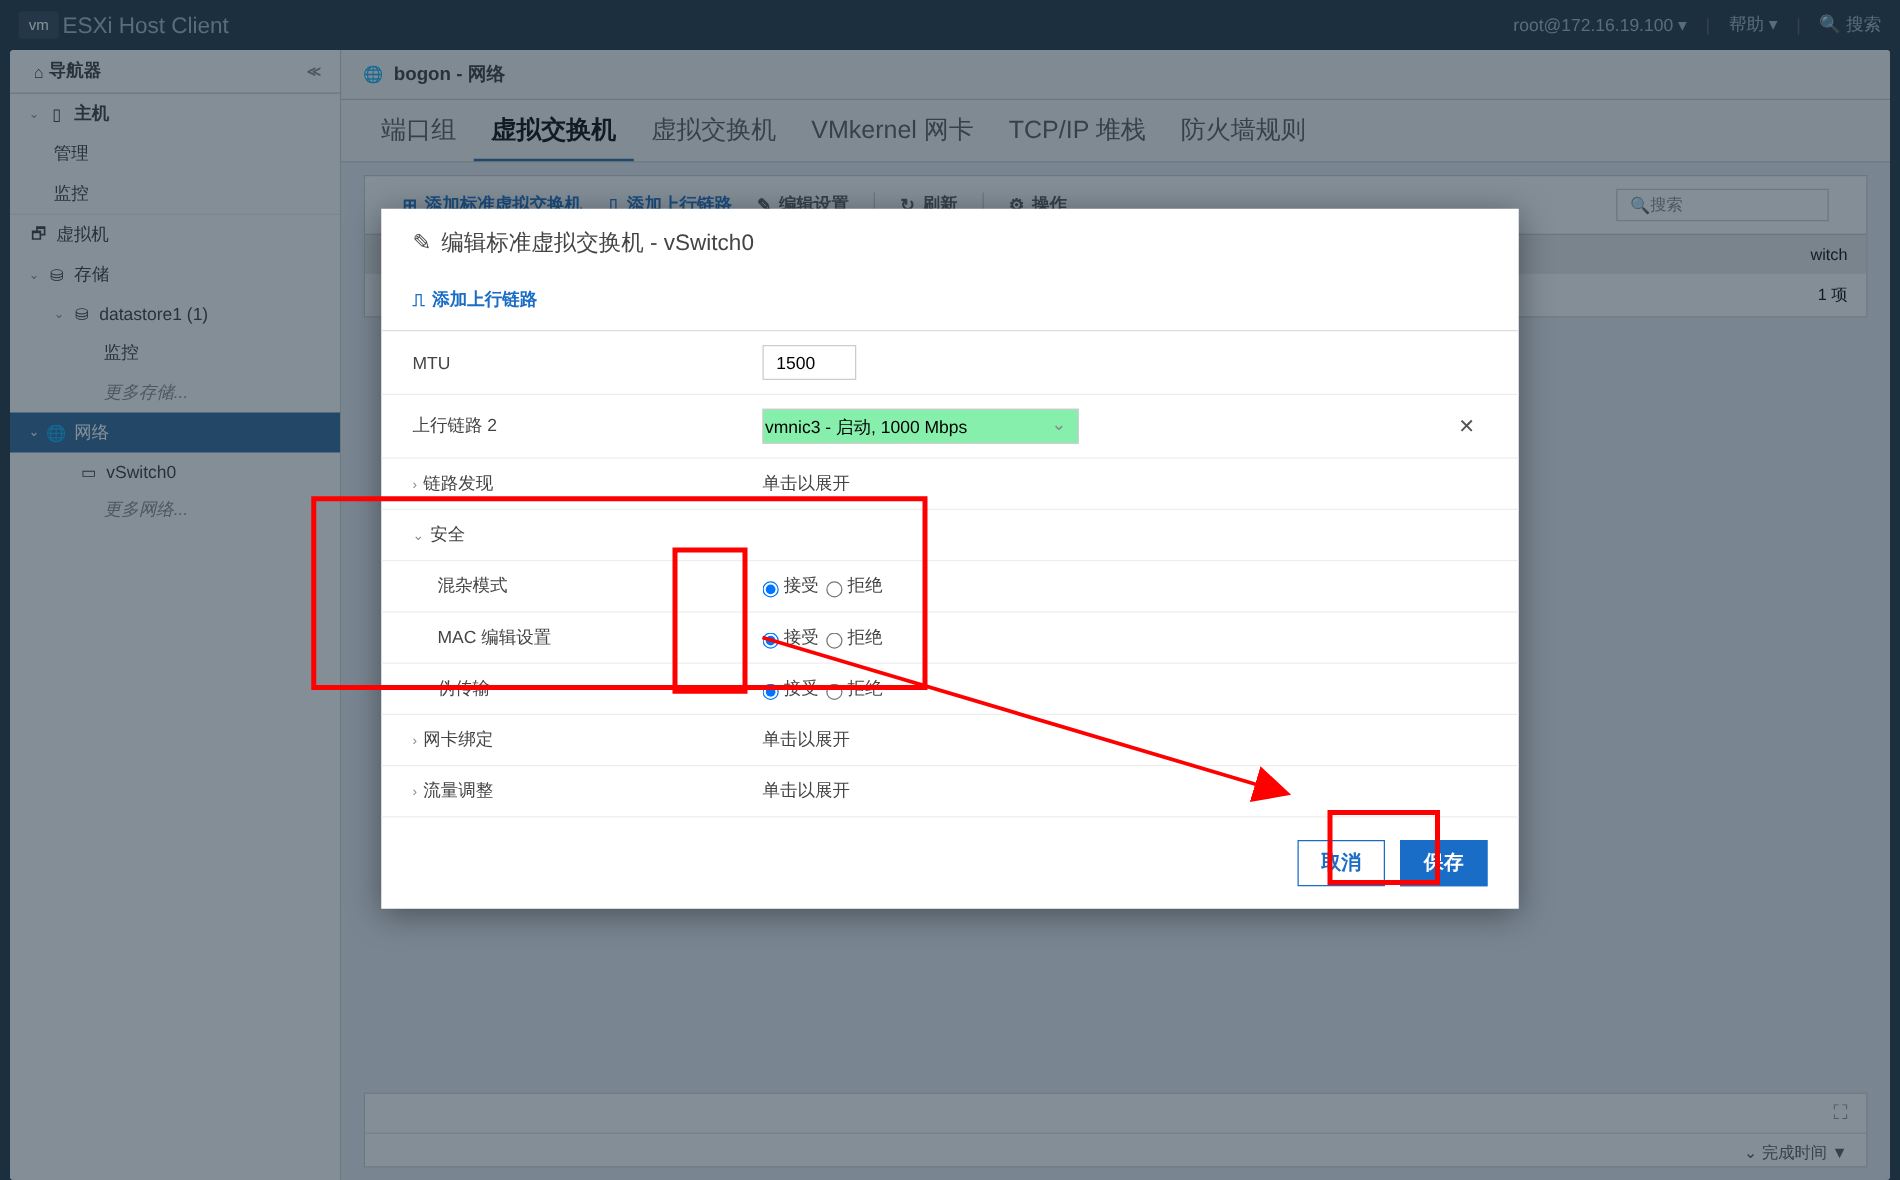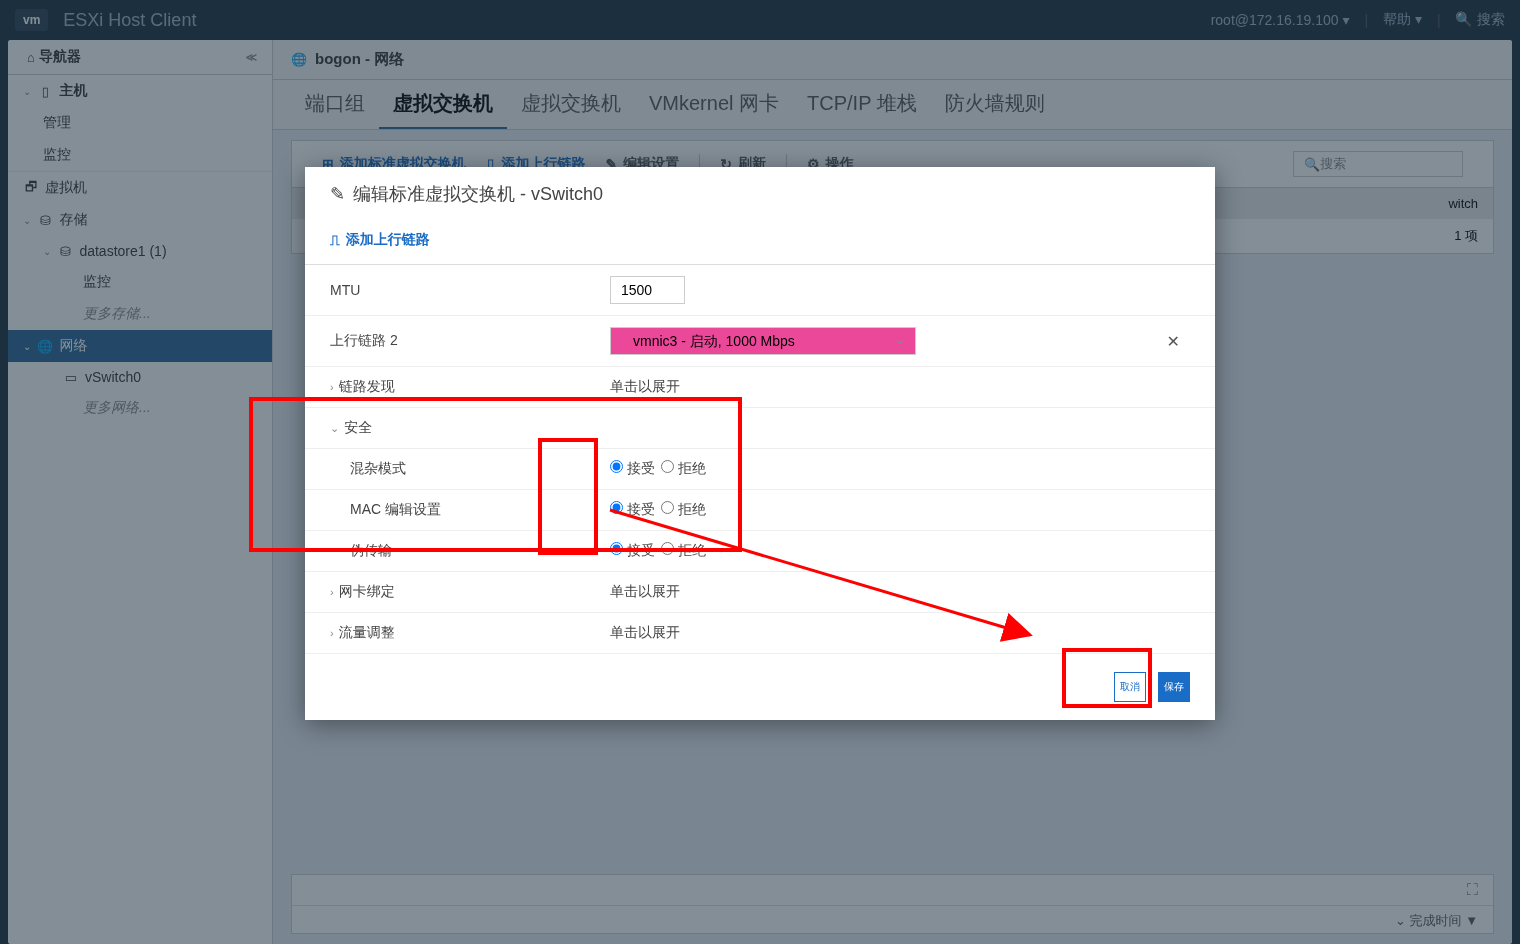--- a/index.html
+++ b/index.html
@@ -1,18 +1,18 @@
 <!DOCTYPE html>
 <html><head>
 <meta charset="utf-8">
 <style>
 *{margin:0;padding:0;box-sizing:border-box;font-family:Arial,"Microsoft YaHei",sans-serif}
 body{background:#1a2e3d;width:1520px;height:944px;overflow:hidden;position:relative}
 .top-bar{height:40px;background:#1a2e3d;display:flex;align-items:center;padding:0 15px;color:#9db4c7}
-.vm-logo{background:#2a3f50;padding:4px 8px;border-radius:3px;font-size:12px;font-weight:bold;color:#fff;margin-right:15px}
+.vm-logo{background:#2a3f50;padding:4px 8px;border-radius:3px;font-size:12px;font-weight:normal;color:#fff;margin-right:3px}
 .brand{font-size:18px;color:#9db4c7;flex:1}
 .top-right{display:flex;align-items:center;gap:15px;font-size:14px}
 .top-right span{cursor:pointer}
 .main-area{display:flex;height:calc(100% - 40px);background:#e8eef3;margin:0 8px 8px 8px;border-radius:3px;overflow:hidden}
 .sidebar{width:265px;background:#fff;border-right:1px solid #ccc}
 .nav-header{display:flex;align-items:center;padding:8px 15px;border-bottom:1px solid #ccc;font-size:14px;font-weight:bold;color:#333}
 .nav-header .collapse{margin-left:auto;font-size:11px;color:#888}
 .nav-item{padding:7px 15px;font-size:14px;color:#333;cursor:pointer;display:flex;align-items:center;gap:6px}
 .nav-item.indent1{padding-left:35px}
 .nav-item.indent2{padding-left:55px}
@@ -40,29 +40,29 @@
 .modal{width:910px;background:#fff;box-shadow:0 5px 25px rgba(0,0,0,0.4)}
 .modal-title{padding:15px 25px;font-size:18px;color:#444;display:flex;align-items:center;gap:8px}
 .modal-sub{padding:10px 25px 15px 25px}
 .modal-sub a{color:#1a6dc6;font-size:14px;font-weight:bold;text-decoration:none;display:flex;align-items:center;gap:6px}
 .form-area{border-top:1px solid #ddd}
 .form-row{display:flex;align-items:center;padding:11px 25px;border-bottom:1px solid #eee}
 .form-label{width:280px;font-size:14px;color:#444}
 .form-label.sub{padding-left:20px}
 .form-value{flex:1;font-size:14px;color:#444;display:flex;align-items:center;gap:8px}
 .form-input{padding:5px 10px;border:1px solid #ccc;font-size:14px;width:75px}
-.form-select{padding:5px 22px;border:1px solid #ccc;font-size:14px;width:306px;background:#ec4899;appearance:none}
+.form-select{padding:5px 1px;border:1px solid #ccc;font-size:14px;width:253px;background:#86efac;appearance:none}
 .select-wrap{position:relative;display:inline-block}
 .select-wrap::after{content:"⌄";position:absolute;right:10px;top:4px;color:#888;pointer-events:none}
 .remove-x{margin-left:auto;margin-right:10px;font-size:16px;color:#555;cursor:pointer}
 .radio-group{display:flex;align-items:center;gap:6px}
-.radio-group label{display:flex;align-items:flex-start;gap:4px;font-size:14px}
+.radio-group label{display:flex;align-items:flex-end;gap:4px;font-size:14px}
 .expand-chev{font-size:11px;color:#888;margin-right:5px}
 .modal-footer{padding:18px 25px;display:flex;justify-content:flex-end;gap:12px}
-.btn{padding:7px 5px;font-size:10px;border:1px solid #1a6dc6;cursor:pointer;font-weight:normal}
+.btn{padding:7px 18px;font-size:16px;border:1px solid #1a6dc6;cursor:pointer;font-weight:bold}
 .btn-cancel{background:#fff;color:#1a6dc6}
 .btn-save{background:#1a6dc6;color:#fff}
 .hl-box1{position:absolute;border:4px solid #ff0000;pointer-events:none;z-index:100}
 .hl-security{top:397px;left:249px;width:493px;height:155px}
 .hl-radios{top:438px;left:538px;width:60px;height:117px}
 .hl-save{top:648px;left:1062px;width:90px;height:60px}
 .arrow-svg{position:absolute;top:420px;left:600px;pointer-events:none;z-index:99}
 </style>
 </head>
 <body>

